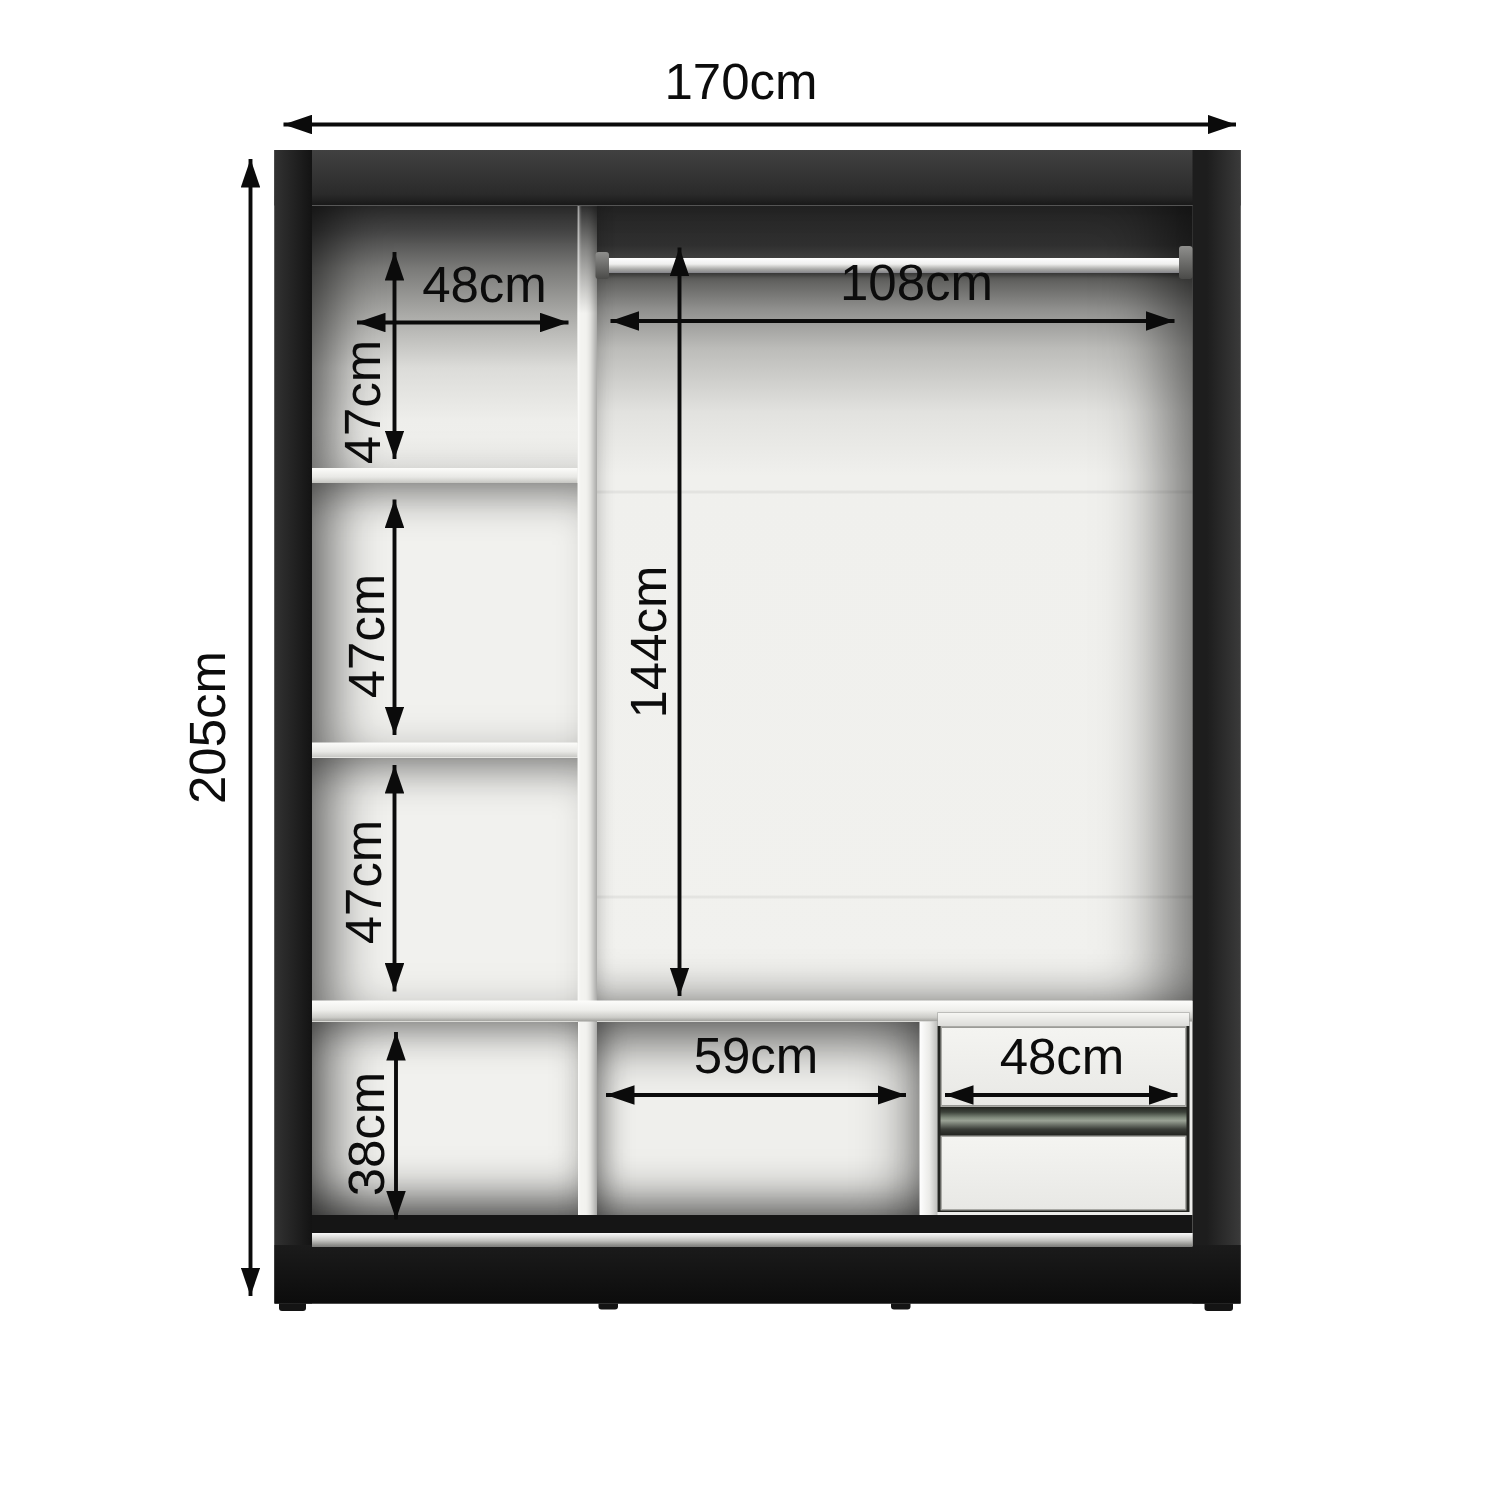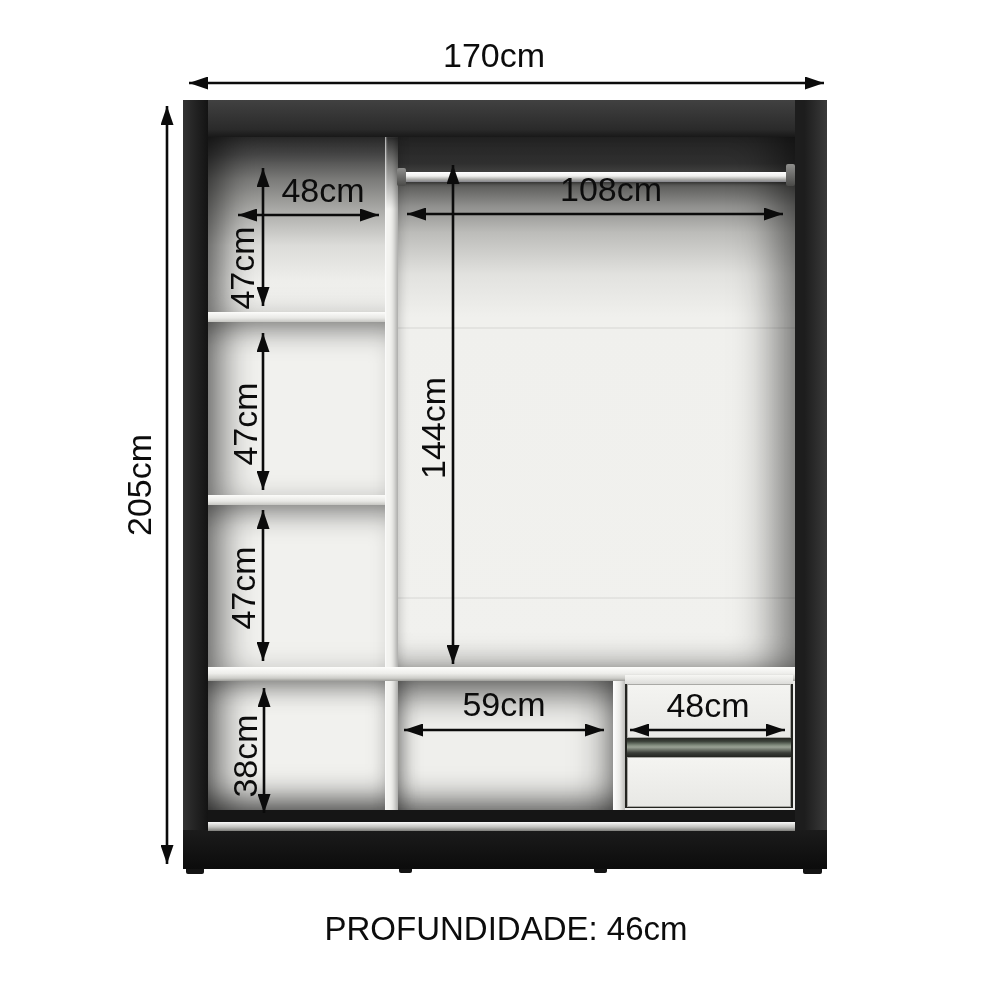--- a/index.html
+++ b/index.html
@@ -149,15 +149,14 @@
   <div class="dim-label" style="left:323px;top:190px;">48cm</div>
   <div class="dim-label vert" style="left:242px;top:268px;">47cm</div>
   <div class="dim-label vert" style="left:245px;top:424px;">47cm</div>
   <div class="dim-label vert" style="left:243px;top:588px;">47cm</div>
   <div class="dim-label vert" style="left:245px;top:756px;">38cm</div>
   <div class="dim-label" style="left:611px;top:189px;">108cm</div>
   <div class="dim-label vert" style="left:433px;top:428px;">144cm</div>
   <div class="dim-label" style="left:504px;top:704px;">59cm</div>
   <div class="dim-label" style="left:708px;top:705px;">48cm</div>
 
-  <div class="depth-note" style="left:506px;top:928px;">PROFUNDIDADE: 46cm</div>
 
 </div>
 
 </body></html>

